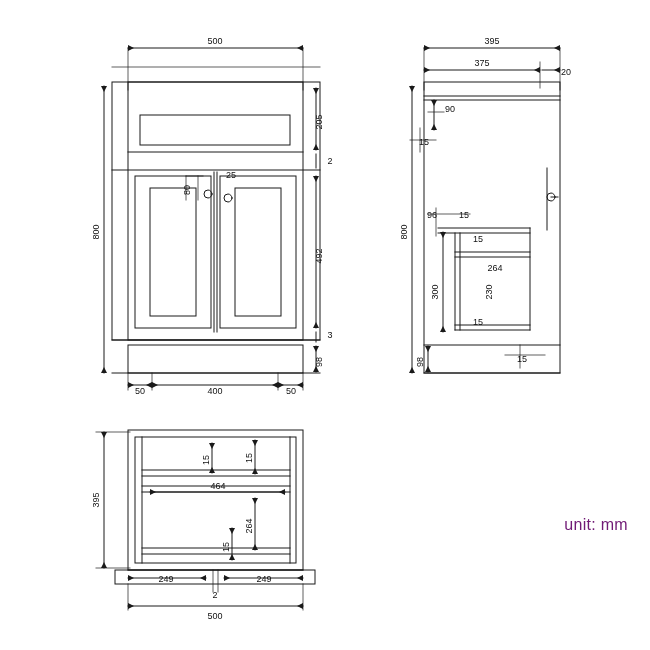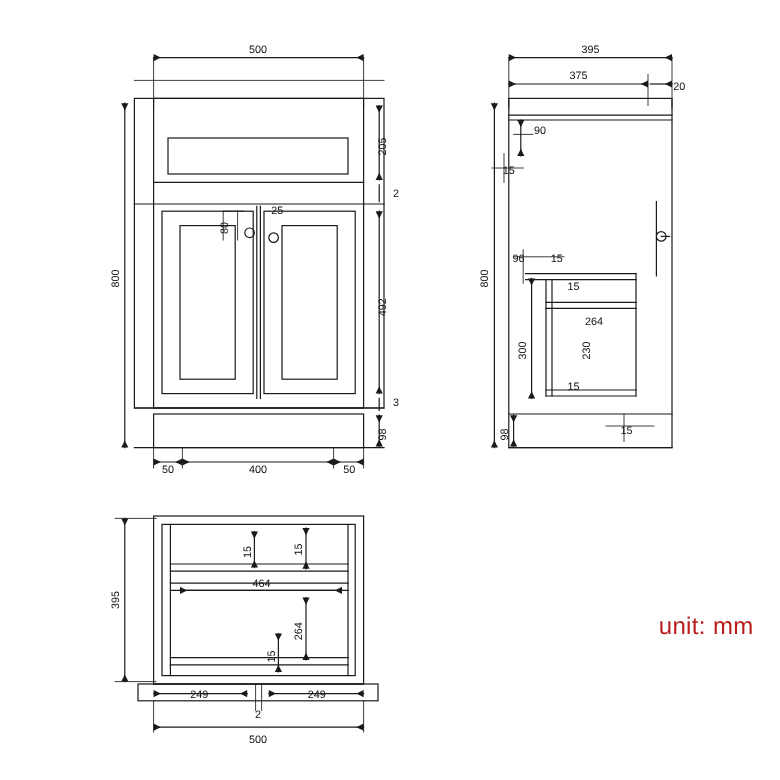--- a/index.html
+++ b/index.html
@@ -8,23 +8,23 @@
     background:#ffffff;
     font-family:"Liberation Sans", sans-serif;
     color:#000;
     overflow:hidden;
   }
   #stage{position:relative;width:650px;height:552px;}
   svg{display:block;}
   .unit-label{
     position:absolute;
     right:22px;bottom:18px;
-    font-size:20px;
+    font-size:16px;
     letter-spacing:.3px;
-    color:#b91c1c;
+    color:#701a75;
   }
 </style>
 </head>
 <body>
 
 <div id="stage">
 <svg width="650" height="650" viewBox="0 0 650 650">
   <g stroke="#1a1a1a" fill="none" stroke-width="1" stroke-linecap="square">
 
   <g>

